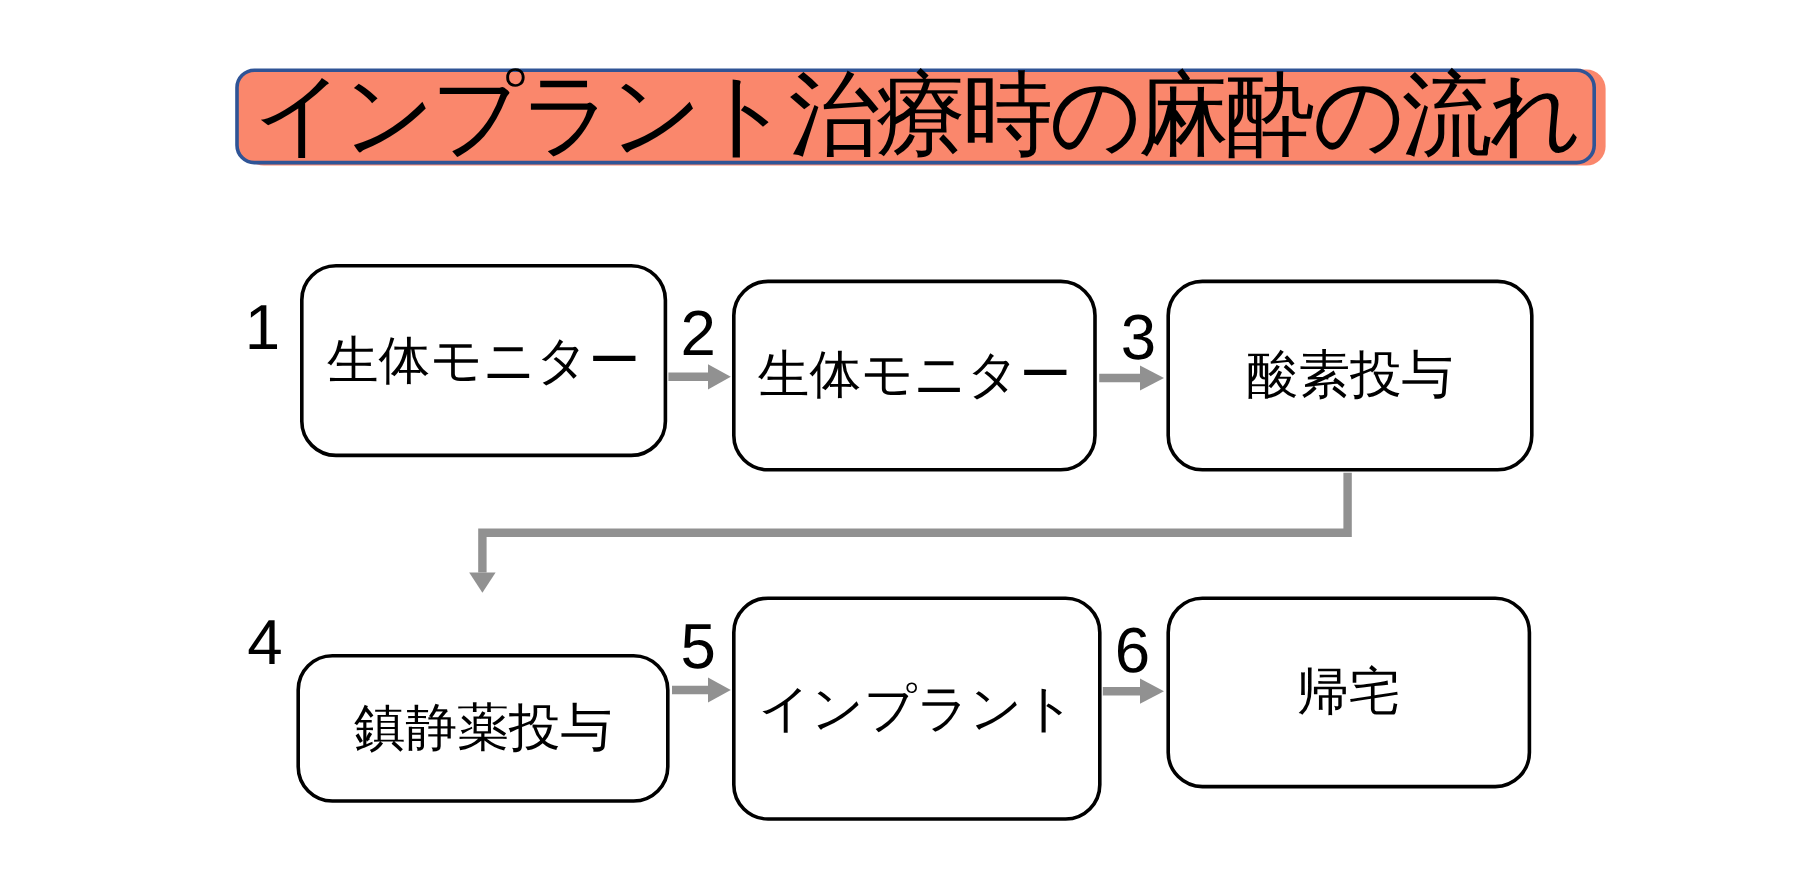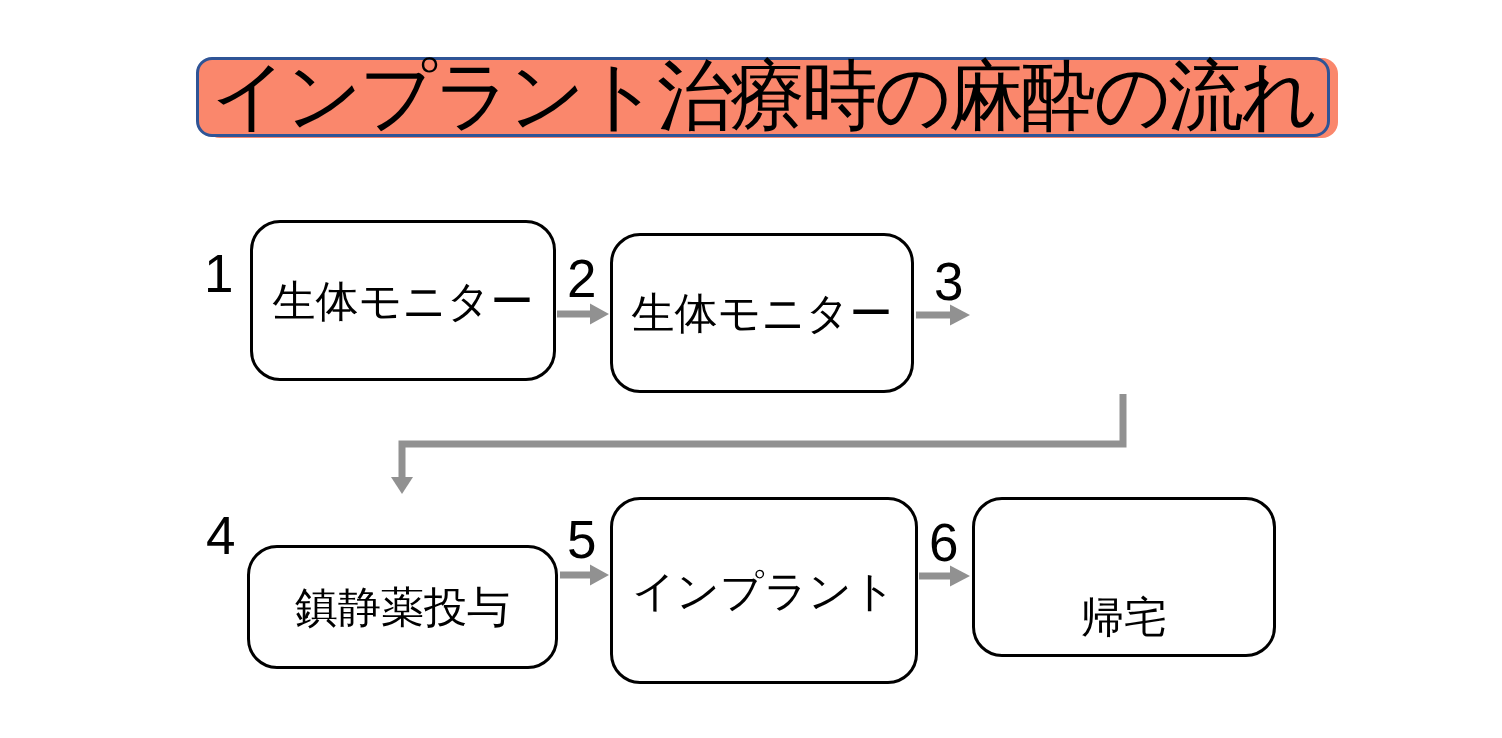--- a/index.html
+++ b/index.html
@@ -55,21 +55,21 @@
     font-size: 43px;
     line-height: 74px;
     color: var(--box-text, #000000);
     white-space: nowrap;
   }
   .box1 { left: 250px; top: 220px; width: 306px; height: 161px; }
   .box2 { left: 610px; top: 233px; width: 304px; height: 160px; }
   .box3 { left: 972px; top: 233px; width: 306px; height: 160px; }
   .box4 { left: 247px; top: 497px; width: 311px; height: 124px; margin-top: 48px; }
   .box5 { left: 610px; top: 497px; width: 308px; height: 187px; }
-  .box6 { left: 972px; top: 497px; width: 304px; height: 160px; justify-content: flex-end; }
+  .box6 { left: 972px; top: 497px; width: 304px; height: 160px; }
   
   .step-num {
     position: absolute;
     font-size: 53px;
     line-height: 1;
     color: var(--box-text, #000000);
   }
   .num1 { left: 204px; top: 247px; }
   .num2 { left: 567px; top: 252px; }
   .num3 { left: 934px; top: 255px; }
@@ -140,20 +140,23 @@
   <div class="step-num num6">6</div>
 
   <div class="step-box box1">
     <div class="step-line">生体モニター</div>
   </div>
 
   <div class="step-box box2">
     <div class="step-line">生体モニター</div>
   </div>
 
+  <div class="step-box box3">
+    <div class="step-line">酸素投与</div>
+  </div>
 
   <div class="step-box box4">
     <div class="step-line">鎮静薬投与</div>
   </div>
 
   <div class="step-box box5">
     <div class="step-line">インプラント</div>
   </div>
 
   <div class="step-box box6">

